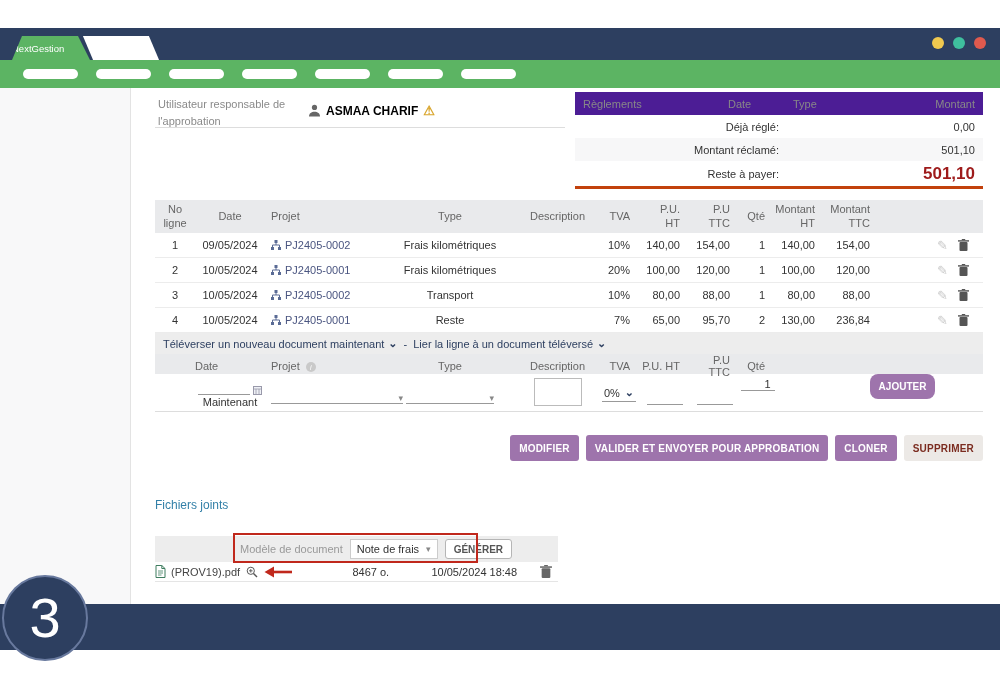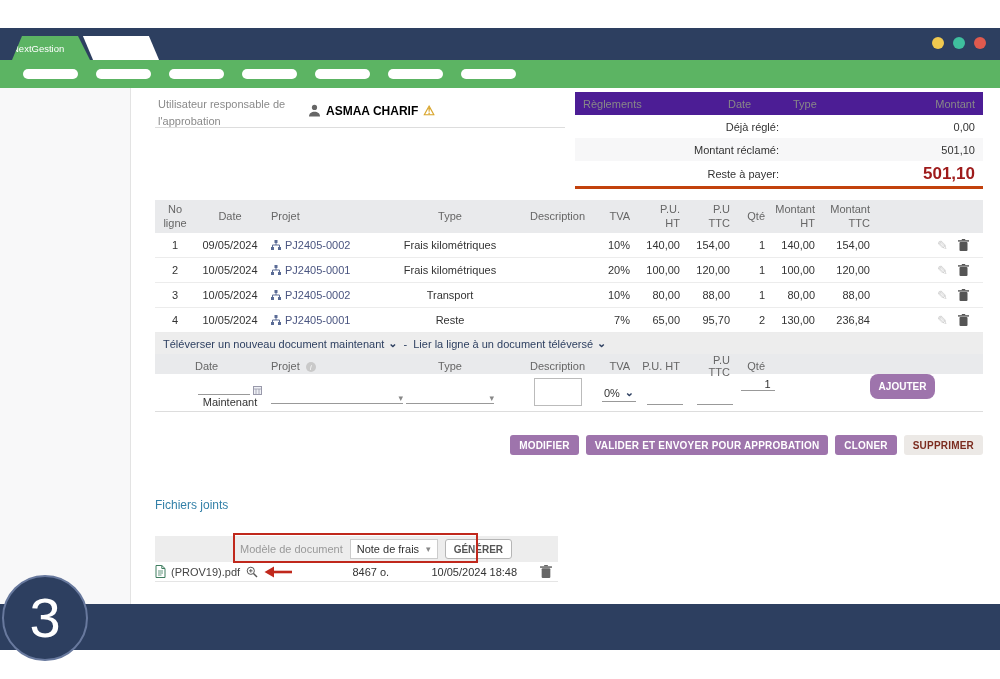--- a/index.html
+++ b/index.html
@@ -95,21 +95,21 @@
   .fc-num { display:flex; justify-content:center; padding-top:16px; }
   .fc-num .uline { width:36px; }
   .fc-qte { display:flex; justify-content:center; padding-top:4px; }
   .qte-line { width:34px; border-bottom:1px solid #999; text-align:right; padding-right:4px; font-size:11px; }
   .btn-add { position:absolute; left:715px; top:0; width:65px; height:25px; background:#9e74ac;
              color:#fff; border:none; border-radius:8px; font-size:10px; font-weight:bold;
              font-family:inherit; cursor:pointer; }
 
   
   .actions-row { position:absolute; right:17px; top:435px; display:flex; gap:7px; }
-  .btn { height:20px; padding:0 9px; display:flex; align-items:center; justify-content:center;
+  .btn { height:26px; padding:0 9px; display:flex; align-items:center; justify-content:center;
          font-size:10px; font-weight:bold; letter-spacing:.2px; border:none; border-radius:3px;
          font-family:inherit; cursor:pointer; }
   .btn.purple { background:#9e74ac; color:#fff; }
   .btn.light { background:#ece9e6; color:#7b2c20; }
 
   
   .fichiers-title { position:absolute; left:155px; top:498px; color:#3380a8; font-size:12px; }
   .template-bar { position:absolute; left:155px; top:536px; width:403px; height:26px; background:#ededed;
                   display:flex; align-items:center; padding-left:85px; gap:7px; }
   .tpl-label { color:#999; font-size:11px; }

